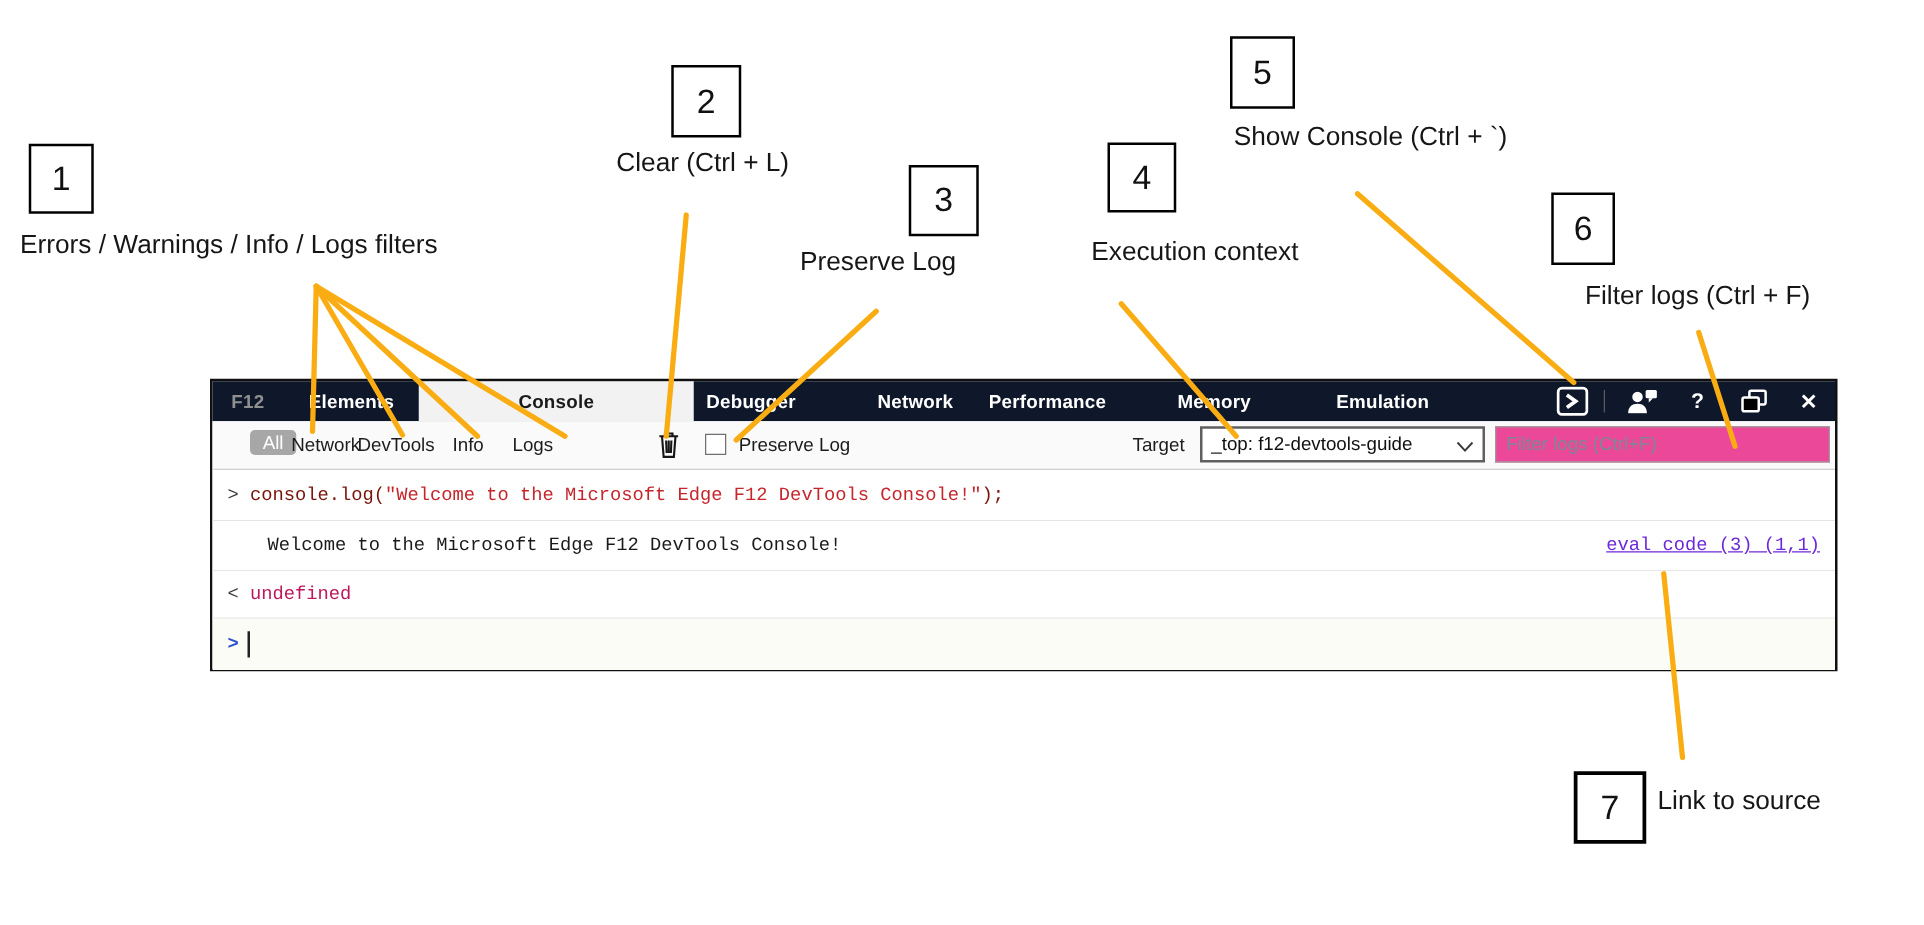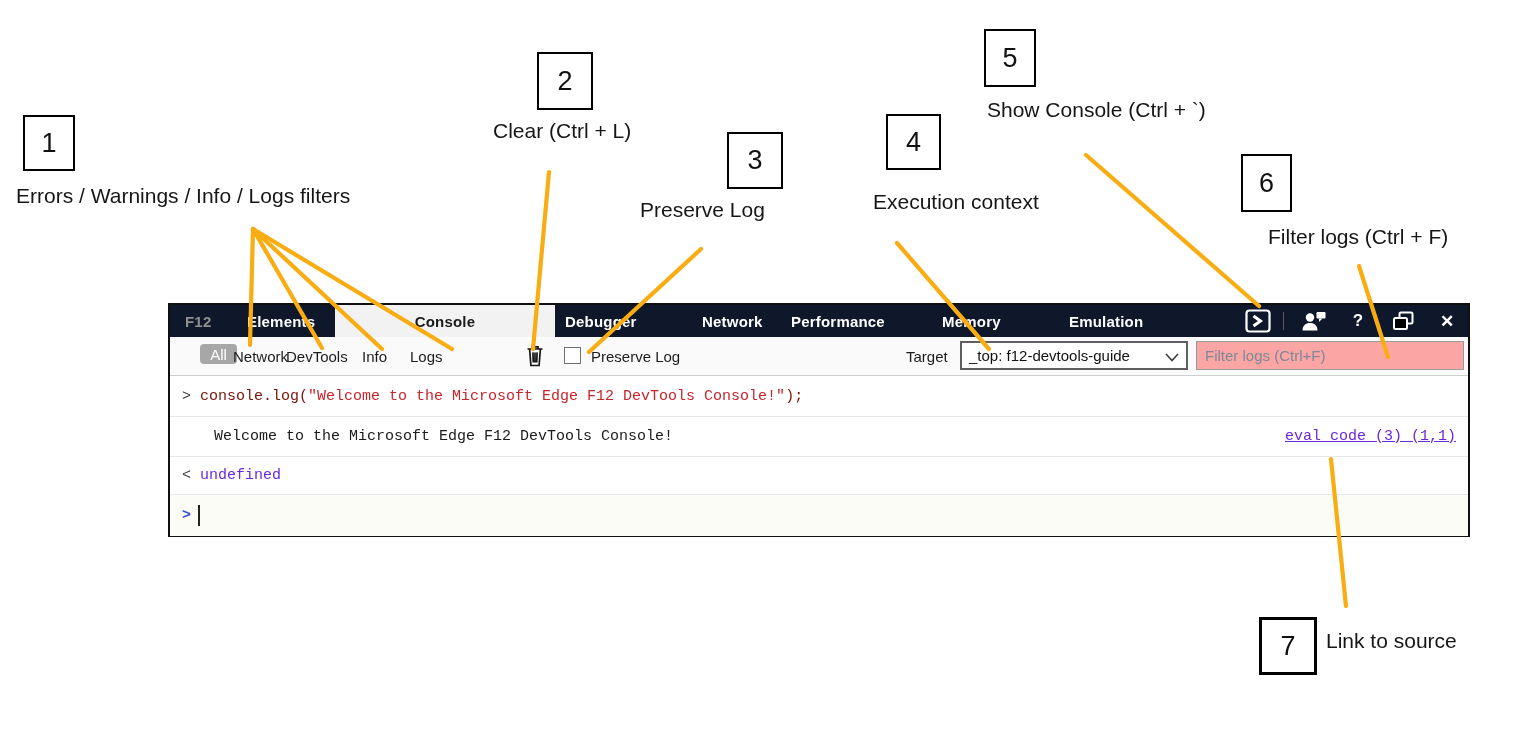--- a/index.html
+++ b/index.html
@@ -32,37 +32,37 @@
   .all-btn{position:absolute;left:30px;top:7px;width:37px;height:20px;background:#a7a7a7;
            border-radius:4px;color:#fff;display:flex;align-items:center;justify-content:center;
            font-size:15px;}
   .checkbox{position:absolute;left:394px;top:10px;width:17px;height:17px;background:#fff;
             border:1.6px solid #6f6f6f;box-sizing:border-box;}
   .dropdown{position:absolute;left:790px;top:4px;width:228px;height:29px;background:#fff;
             border:2px solid #5f5f5f;box-sizing:border-box;display:flex;align-items:center;
             padding-left:7px;font-size:15px;color:#111;}
   .dropdown svg{position:absolute;right:7px;top:10px;}
   .filterbox{position:absolute;left:1026px;top:4px;width:268px;height:29px;box-sizing:border-box;
-             border:1.5px solid #9a9a9a;background:#fca5a5;font-size:15px;color:#333;
+             border:1.5px solid #9a9a9a;background:#ec4899;font-size:15px;color:#333;
              padding:0 8px;font-family:"Liberation Sans",sans-serif;outline:none;}
   .filterbox::placeholder{color:#7e8795;opacity:1;}
 
   
   .crow{position:relative;display:flex;align-items:center;border-bottom:1px solid #e6e6e6;
         font-family:"Liberation Mono","DejaVu Sans Mono",monospace;font-size:15px;
         background:#fff;padding-left:12px;box-sizing:border-box;}
   .row-echo{height:41px;}
   .row-result{height:40px;padding-left:44px;color:#1a1a1a;}
   .row-return{height:38px;}
   .row-prompt{height:41px;border-bottom:none;background:#fcfcf6;}
   .p-dark{color:#3c3c3c;margin-right:9px;}
   .code-fn{color:#771409;margin-top:24px;}
   .code-str{color:#c5262c;}
   .src-link{position:absolute;right:12px;color:#6d28d9;text-decoration:underline;cursor:pointer;}
-  .ret-val{color:#6d28d9;}
+  .ret-val{color:#be185d;}
   .p-blue{color:#2d50d0;font-weight:700;}
   .cursor{width:2px;height:21px;background:#222;margin-left:7px;}
 </style>
 </head>
 <body>
 
 <div class="canvas">
 
   <div class="numbox" style="left:23px;top:115px;width:48px;height:52px;">
       <span>1</span>

